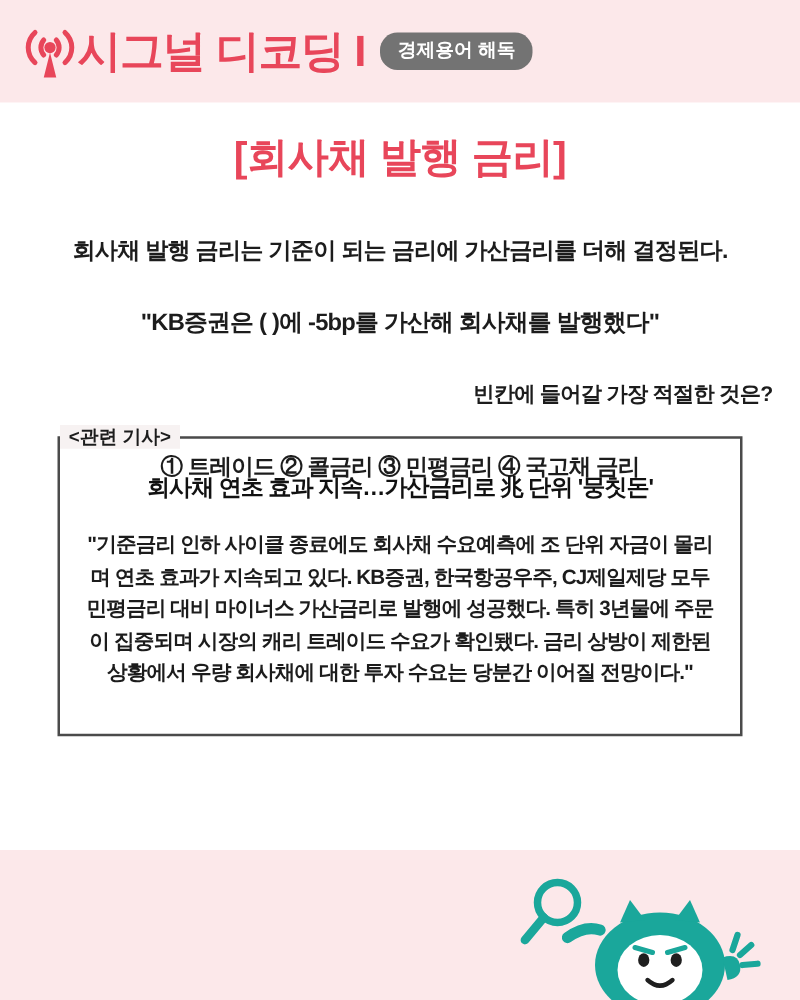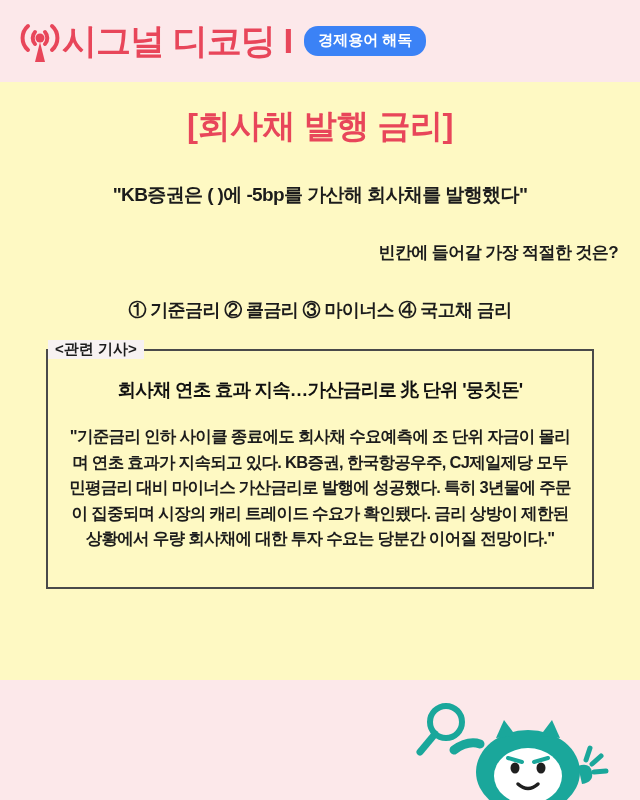--- a/index.html
+++ b/index.html
@@ -42,36 +42,36 @@
   .brand-title {
     font-size: 35px;
     font-weight: bold;
     color: #e8465a;
     letter-spacing: -1px;
     margin-left: -4px;
     white-space: nowrap;
   }
   .tag-pill {
     margin-left: 12px;
-    background: #3b82f6;
+    background: #737373;
     color: #ffffff;
     font-size: 15px;
     font-weight: bold;
     border-radius: 14px;
     padding: 5px 14px 6px 14px;
     white-space: nowrap;
   }
   
   .body-panel {
     position: absolute;
     top: 82px;
     left: 0;
     width: 640px;
     height: 598px;
-    background: #fef9c3;
+    background: #ffffff;
     box-sizing: border-box;
     padding: 0 22px;
   }
   .main-title {
     text-align: center;
     font-size: 33px;
     font-weight: bold;
     color: #e8465a;
     margin-top: 22px;
     letter-spacing: -0.5px;
@@ -179,23 +179,24 @@
         <circle cx="26" cy="22" r="4.5" fill="#e8465a"></circle>
         <path d="M26 26 L21 46 L31 46 Z" fill="#e8465a"></path>
       </svg>
     </div>
     <div class="brand-title">시그널 디코딩 I</div>
     <div class="tag-pill">경제용어 해독</div>
   </div>
 
   <div class="body-panel">
     <div class="main-title">[회사채 발행 금리]</div>
+    <div class="lead-line">회사채 발행 금리는 기준이 되는 금리에 가산금리를 더해 결정된다.</div>
     <div class="quote-line">"KB증권은 ( )에 -5bp를 가산해 회사채를 발행했다"</div>
     <div class="question-line">빈칸에 들어갈 가장 적절한 것은?</div>
-    <div class="choices-line">① 기준금리 ② 콜금리 ③ 마이너스 ④ 국고채 금리</div>
+    <div class="choices-line">① 트레이드 ② 콜금리 ③ 민평금리 ④ 국고채 금리</div>
   </div>
 
   <div class="article-box">
     <div class="article-legend">&lt;관련 기사&gt;</div>
     <div class="article-headline">회사채 연초 효과 지속…가산금리로 兆 단위 '뭉칫돈'</div>
     <div class="article-body">"기준금리 인하 사이클 종료에도 회사채 수요예측에 조 단위 자금이 몰리며 연초 효과가 지속되고 있다. KB증권, 한국항공우주, CJ제일제당 모두 민평금리 대비 마이너스 가산금리로 발행에 성공했다. 특히 3년물에 주문이 집중되며 시장의 캐리 트레이드 수요가 확인됐다. 금리 상방이 제한된 상황에서 우량 회사채에 대한 투자 수요는 당분간 이어질 전망이다."</div>
   </div>
 
   <div class="footer">
     <div class="mascot">

